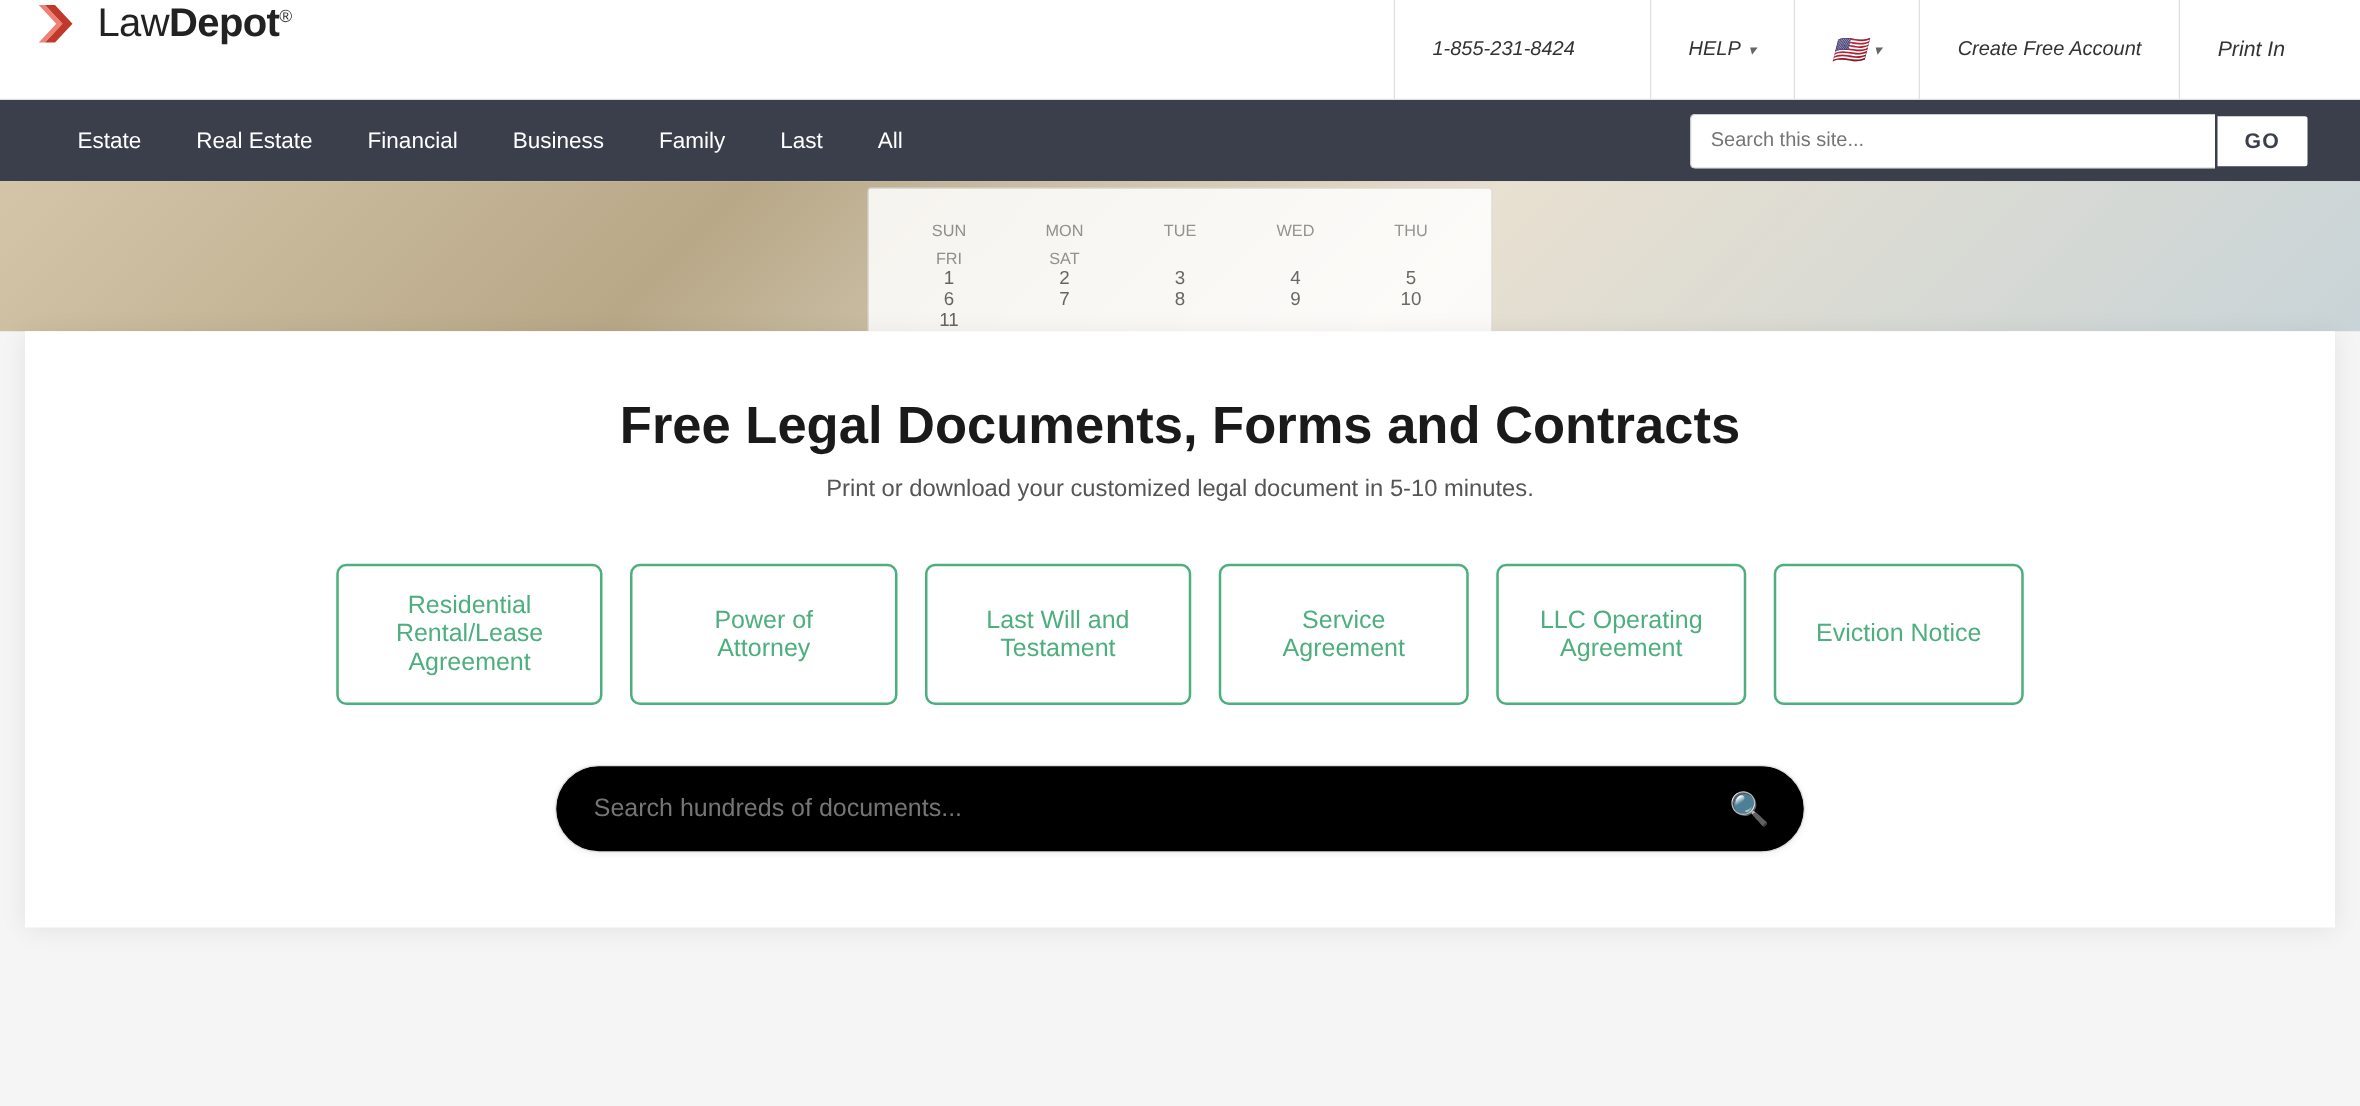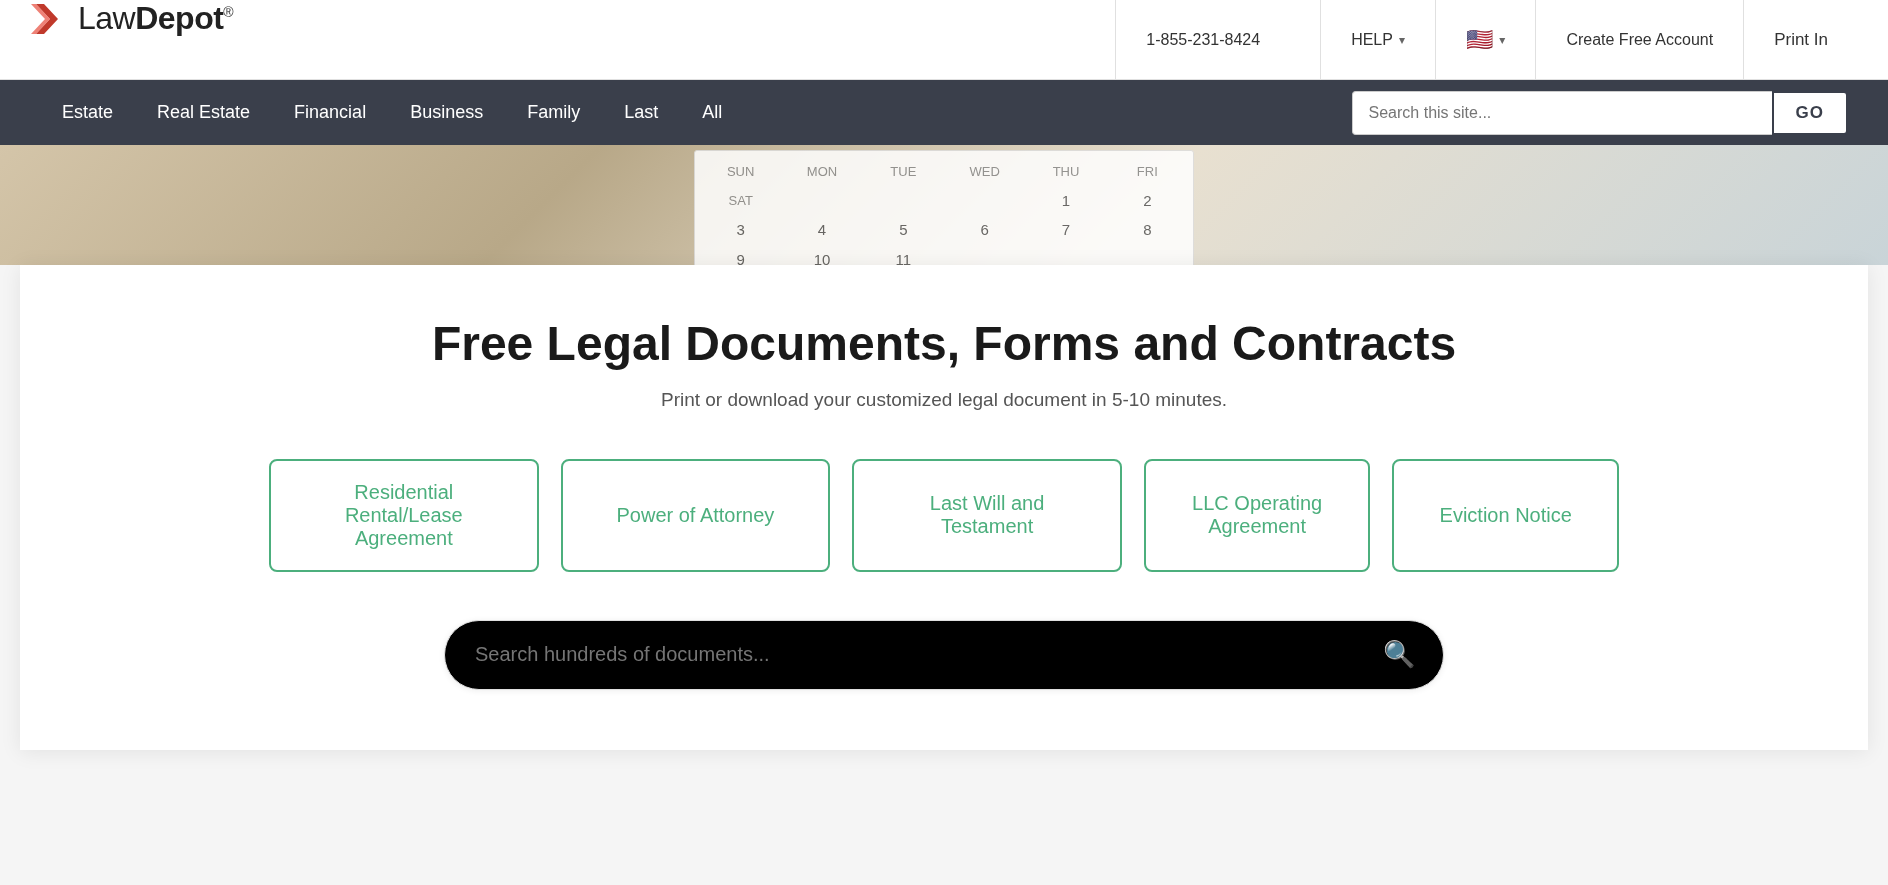--- a/index.html
+++ b/index.html
@@ -45,20 +45,21 @@
       display: flex;
       align-items: center;
       padding: 0 30px;
       height: 80px;
       border-left: 1px solid #e0e0e0;
       font-size: 16px;
       color: #333;
       cursor: pointer;
       gap: 6px;
       white-space: nowrap;
+      font-style: italic;
     }
     .phone-item { border-left: 1px solid #e0e0e0; }
     .help-item { font-weight: 500; margin-left: 30px; }
     .chevron { font-size: 12px; color: #666; }
     .flag-icon { font-size: 22px; }
     .create-account { font-size: 16px; color: #333; }
     .sign-in { font-size: 17px; color: #333; font-weight: 500; }
 
     
     .nav-bar {
@@ -134,40 +135,40 @@
       top: 5px;
       left: 50%;
       transform: translateX(-50%);
       width: 500px;
       height: 130px;
       background: #fff;
       border: 1px solid #ddd;
       border-radius: 3px;
       opacity: 0.85;
       display: grid;
-      grid-template-columns: repeat(6, 1fr);
+      grid-template-columns: repeat(5, 1fr);
       grid-template-rows: 30px repeat(3, 1fr);
       font-size: 14px;
       color: #444;
-      padding: 5px;
+      padding: 18px;
     }
     .cal-header { display: flex; align-items: center; justify-content: center; color: #888; font-size: 13px; font-weight: 500; }
     .cal-cell { display: flex; align-items: center; justify-content: center; color: #555; font-size: 15px; }
 
     
     .main-content {
       background: #fff;
       margin: 0 20px;
       padding: 50px 60px 60px;
       box-shadow: 0 2px 20px rgba(0,0,0,0.08);
       position: relative;
       z-index: 2;
     }
     .main-title {
-      font-size: 48px;
+      font-size: 42px;
       font-weight: 700;
       color: #1a1a1a;
       text-align: center;
       margin-bottom: 16px;
       line-height: 1.2;
     }
     .main-subtitle {
       font-size: 19px;
       color: #555;
       text-align: center;
@@ -321,20 +322,21 @@
   <p class="main-subtitle">Print or download your customized legal document in 5-10 minutes.</p>
 
   <div class="doc-buttons-grid">
 
   <div class="doc-buttons-row">
         <button class="doc-button">Residential Rental/Lease Agreement</button>
         <button class="doc-button">Power of Attorney</button>
         <button class="doc-button">Last Will and Testament</button>
       </div>
       <div class="doc-buttons-row">
+        <button class="doc-button">Service Agreement</button>
         <button class="doc-button">LLC Operating Agreement</button>
         <button class="doc-button">Eviction Notice</button>
       </div>
     </div>
 
   <div class="search-bar-main">
     <input class="search-input-main" type="text" placeholder="Search hundreds of documents..." style="">
     <span class="search-icon-main">🔍</span>
   </div>
 </main>

